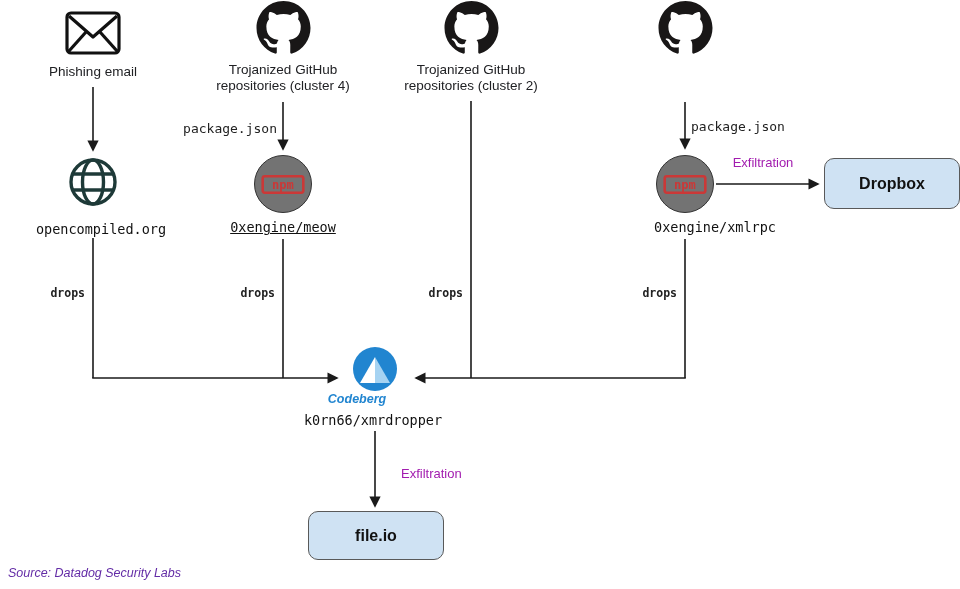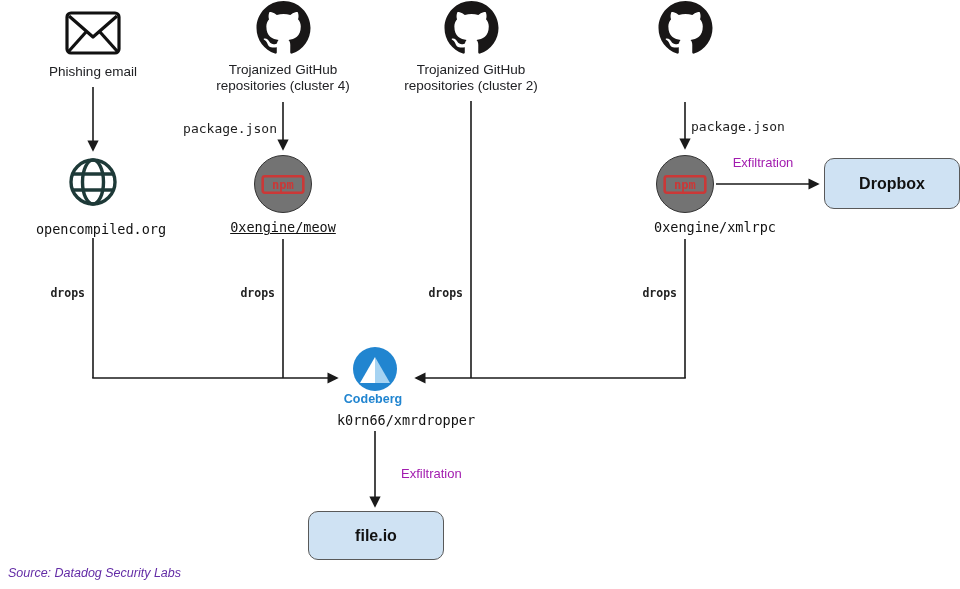--- a/index.html
+++ b/index.html
@@ -134,22 +134,22 @@
   <div class="abs rx edge-mono drops" style="left:85px; top:286px;">drops</div>
   <div class="abs rx edge-mono drops" style="left:275px; top:286px;">drops</div>
   <div class="abs rx edge-mono drops" style="left:463px; top:286px;">drops</div>
   <div class="abs rx edge-mono drops" style="left:677px; top:286px;">drops</div>
 
   <svg class="abs" style="left:353px; top:347px;" width="44" height="44" viewBox="0 0 44 44">
     <circle cx="22" cy="22" r="22" fill="#2185d0"></circle>
     <polygon points="7,36 22,10 22,36" fill="#ffffff"></polygon>
     <polygon points="22,10 37,36 22,36" fill="#a6d3f2"></polygon>
   </svg>
-  <div class="abs cx brand-codeberg" style="left:373px; top:392px;">Codeberg</div>
-  <div class="abs cx mono-label" style="left:373px; top:412px;margin-left:33px;">k0rn66/xmrdropper</div>
+  <div class="abs cx brand-codeberg" style="left:357px; top:392px;font-style:italic;">Codeberg</div>
+  <div class="abs cx mono-label" style="left:373px; top:412px;">k0rn66/xmrdropper</div>
 
   <div class="abs sans-edge" style="left:401px; top:466px;">Exfiltration</div>
   <div class="abs box" style="left:308px; top:511px; width:134px; height:47px;">
     <span>file.io</span>
   </div>
 
   <div class="abs source" style="left:8px; top:566px;">Source: Datadog Security Labs</div>
 
 </div>
 

